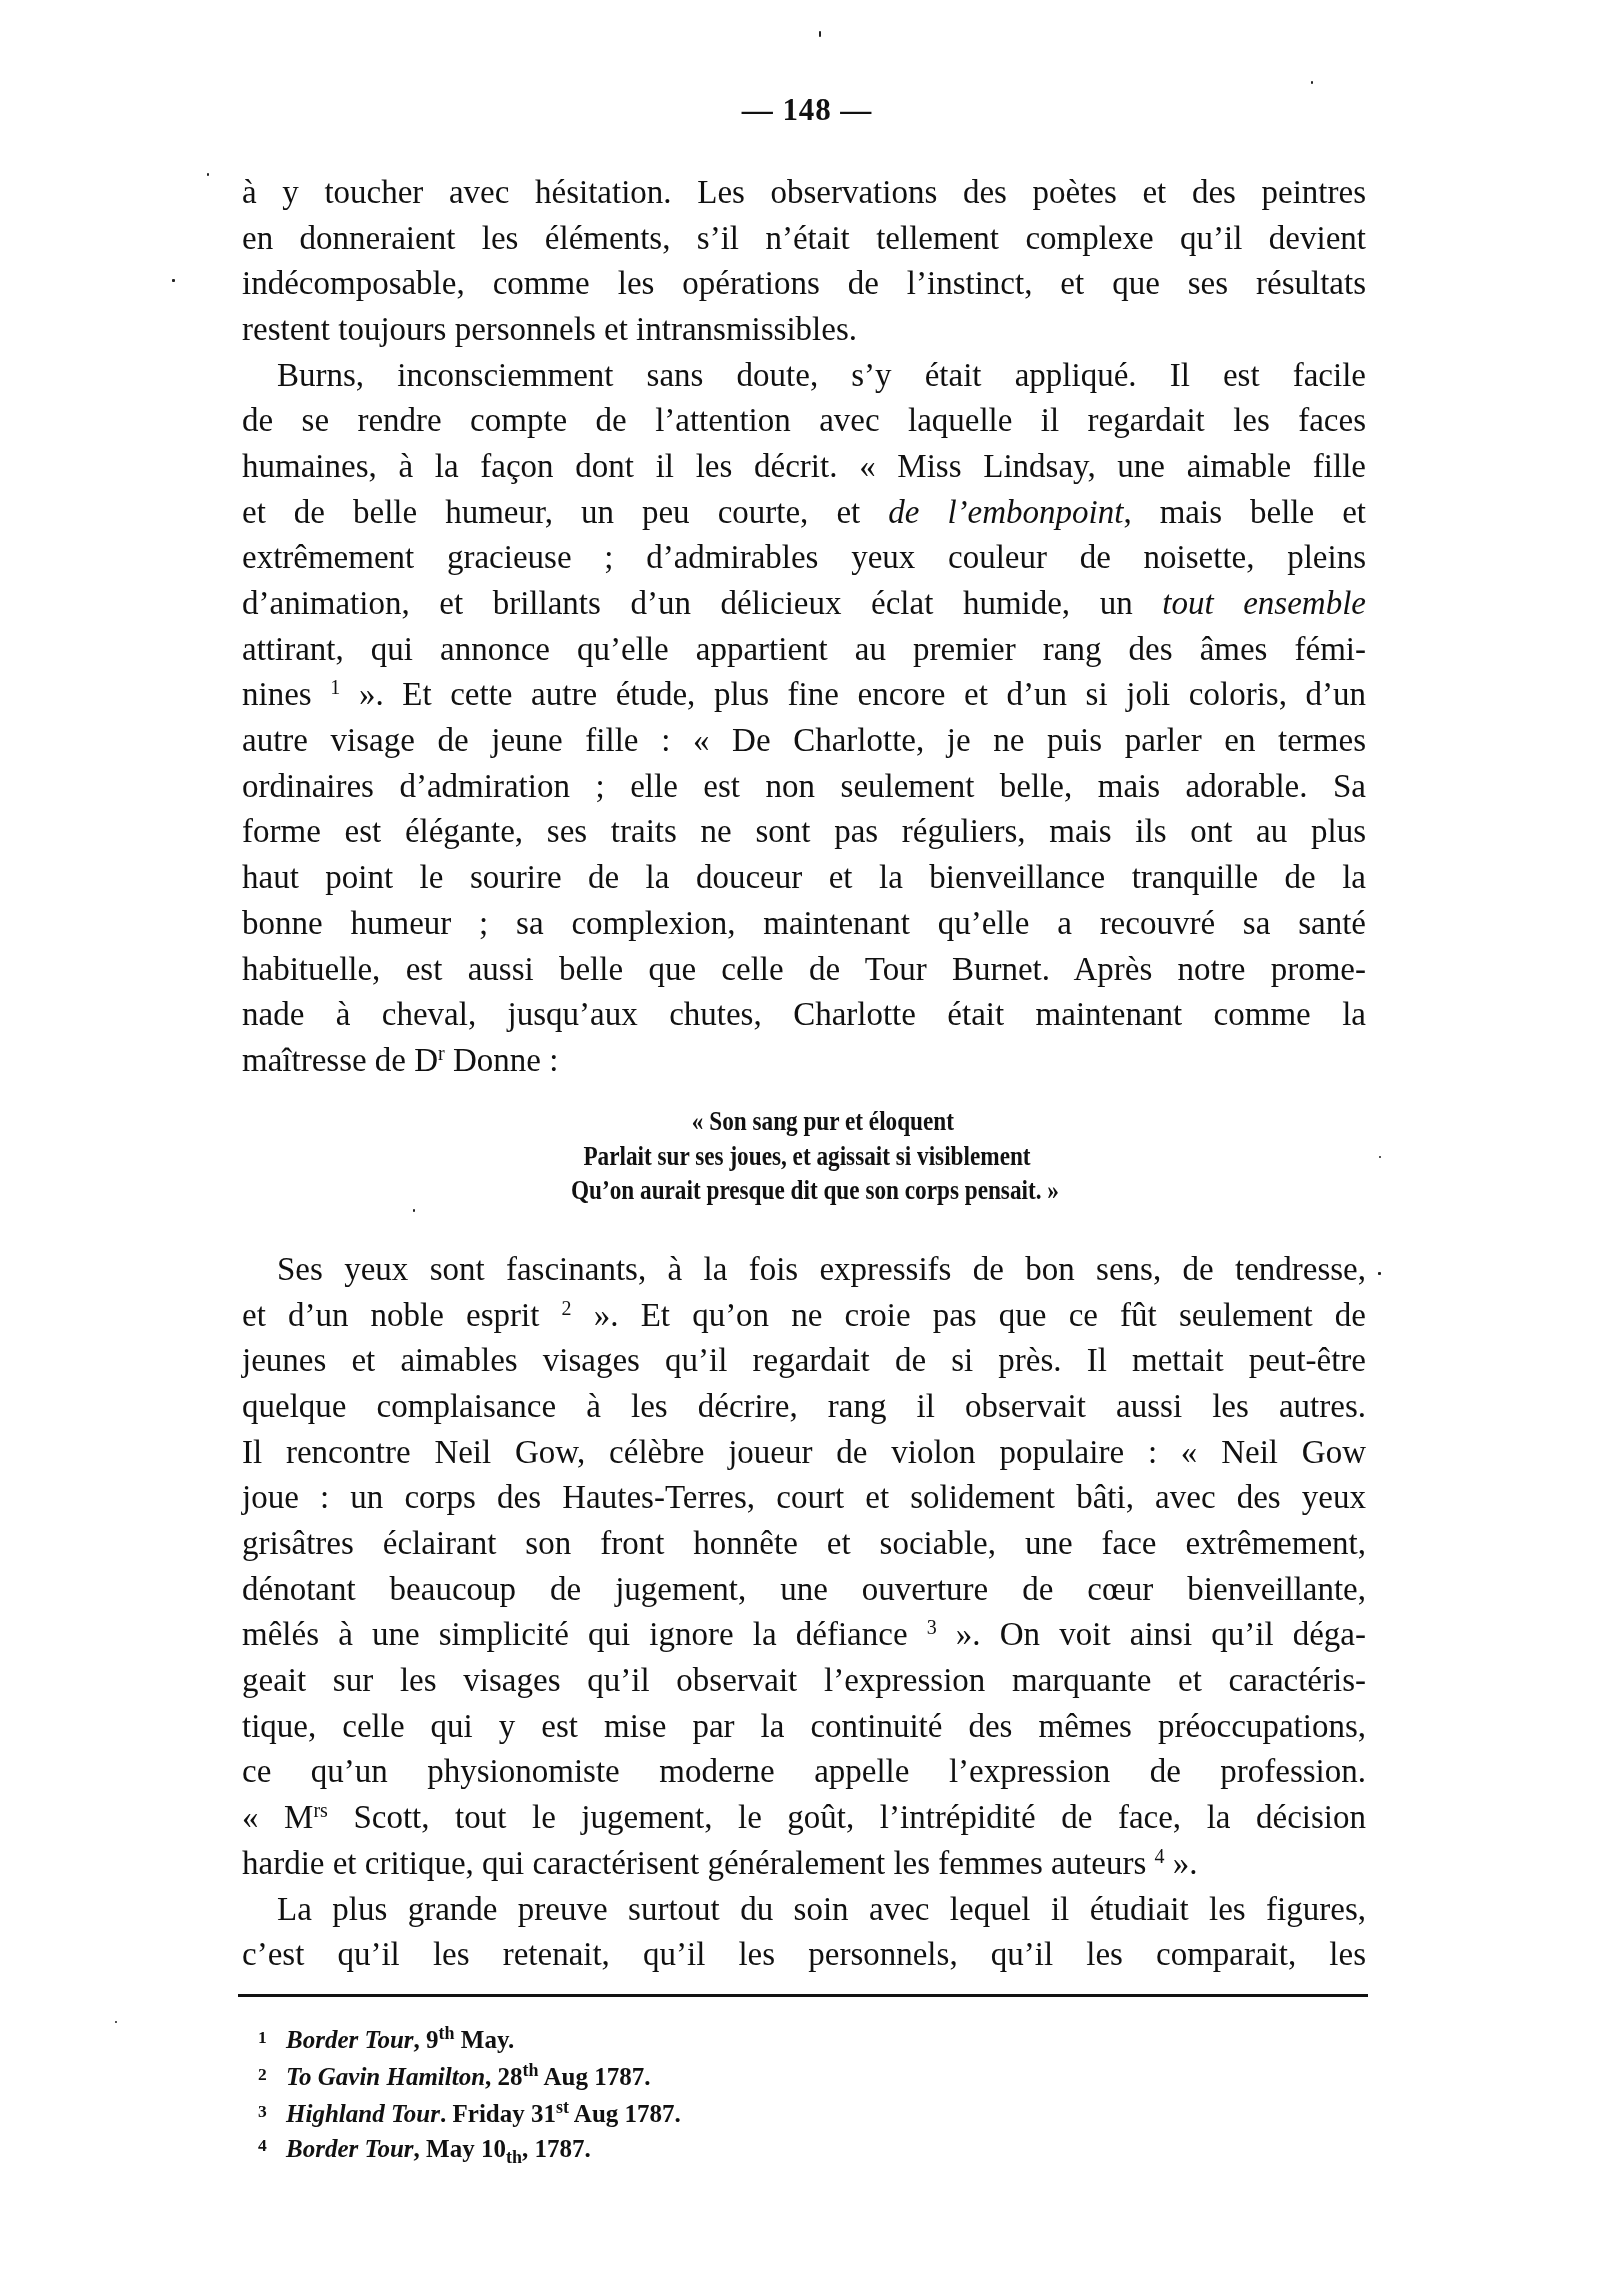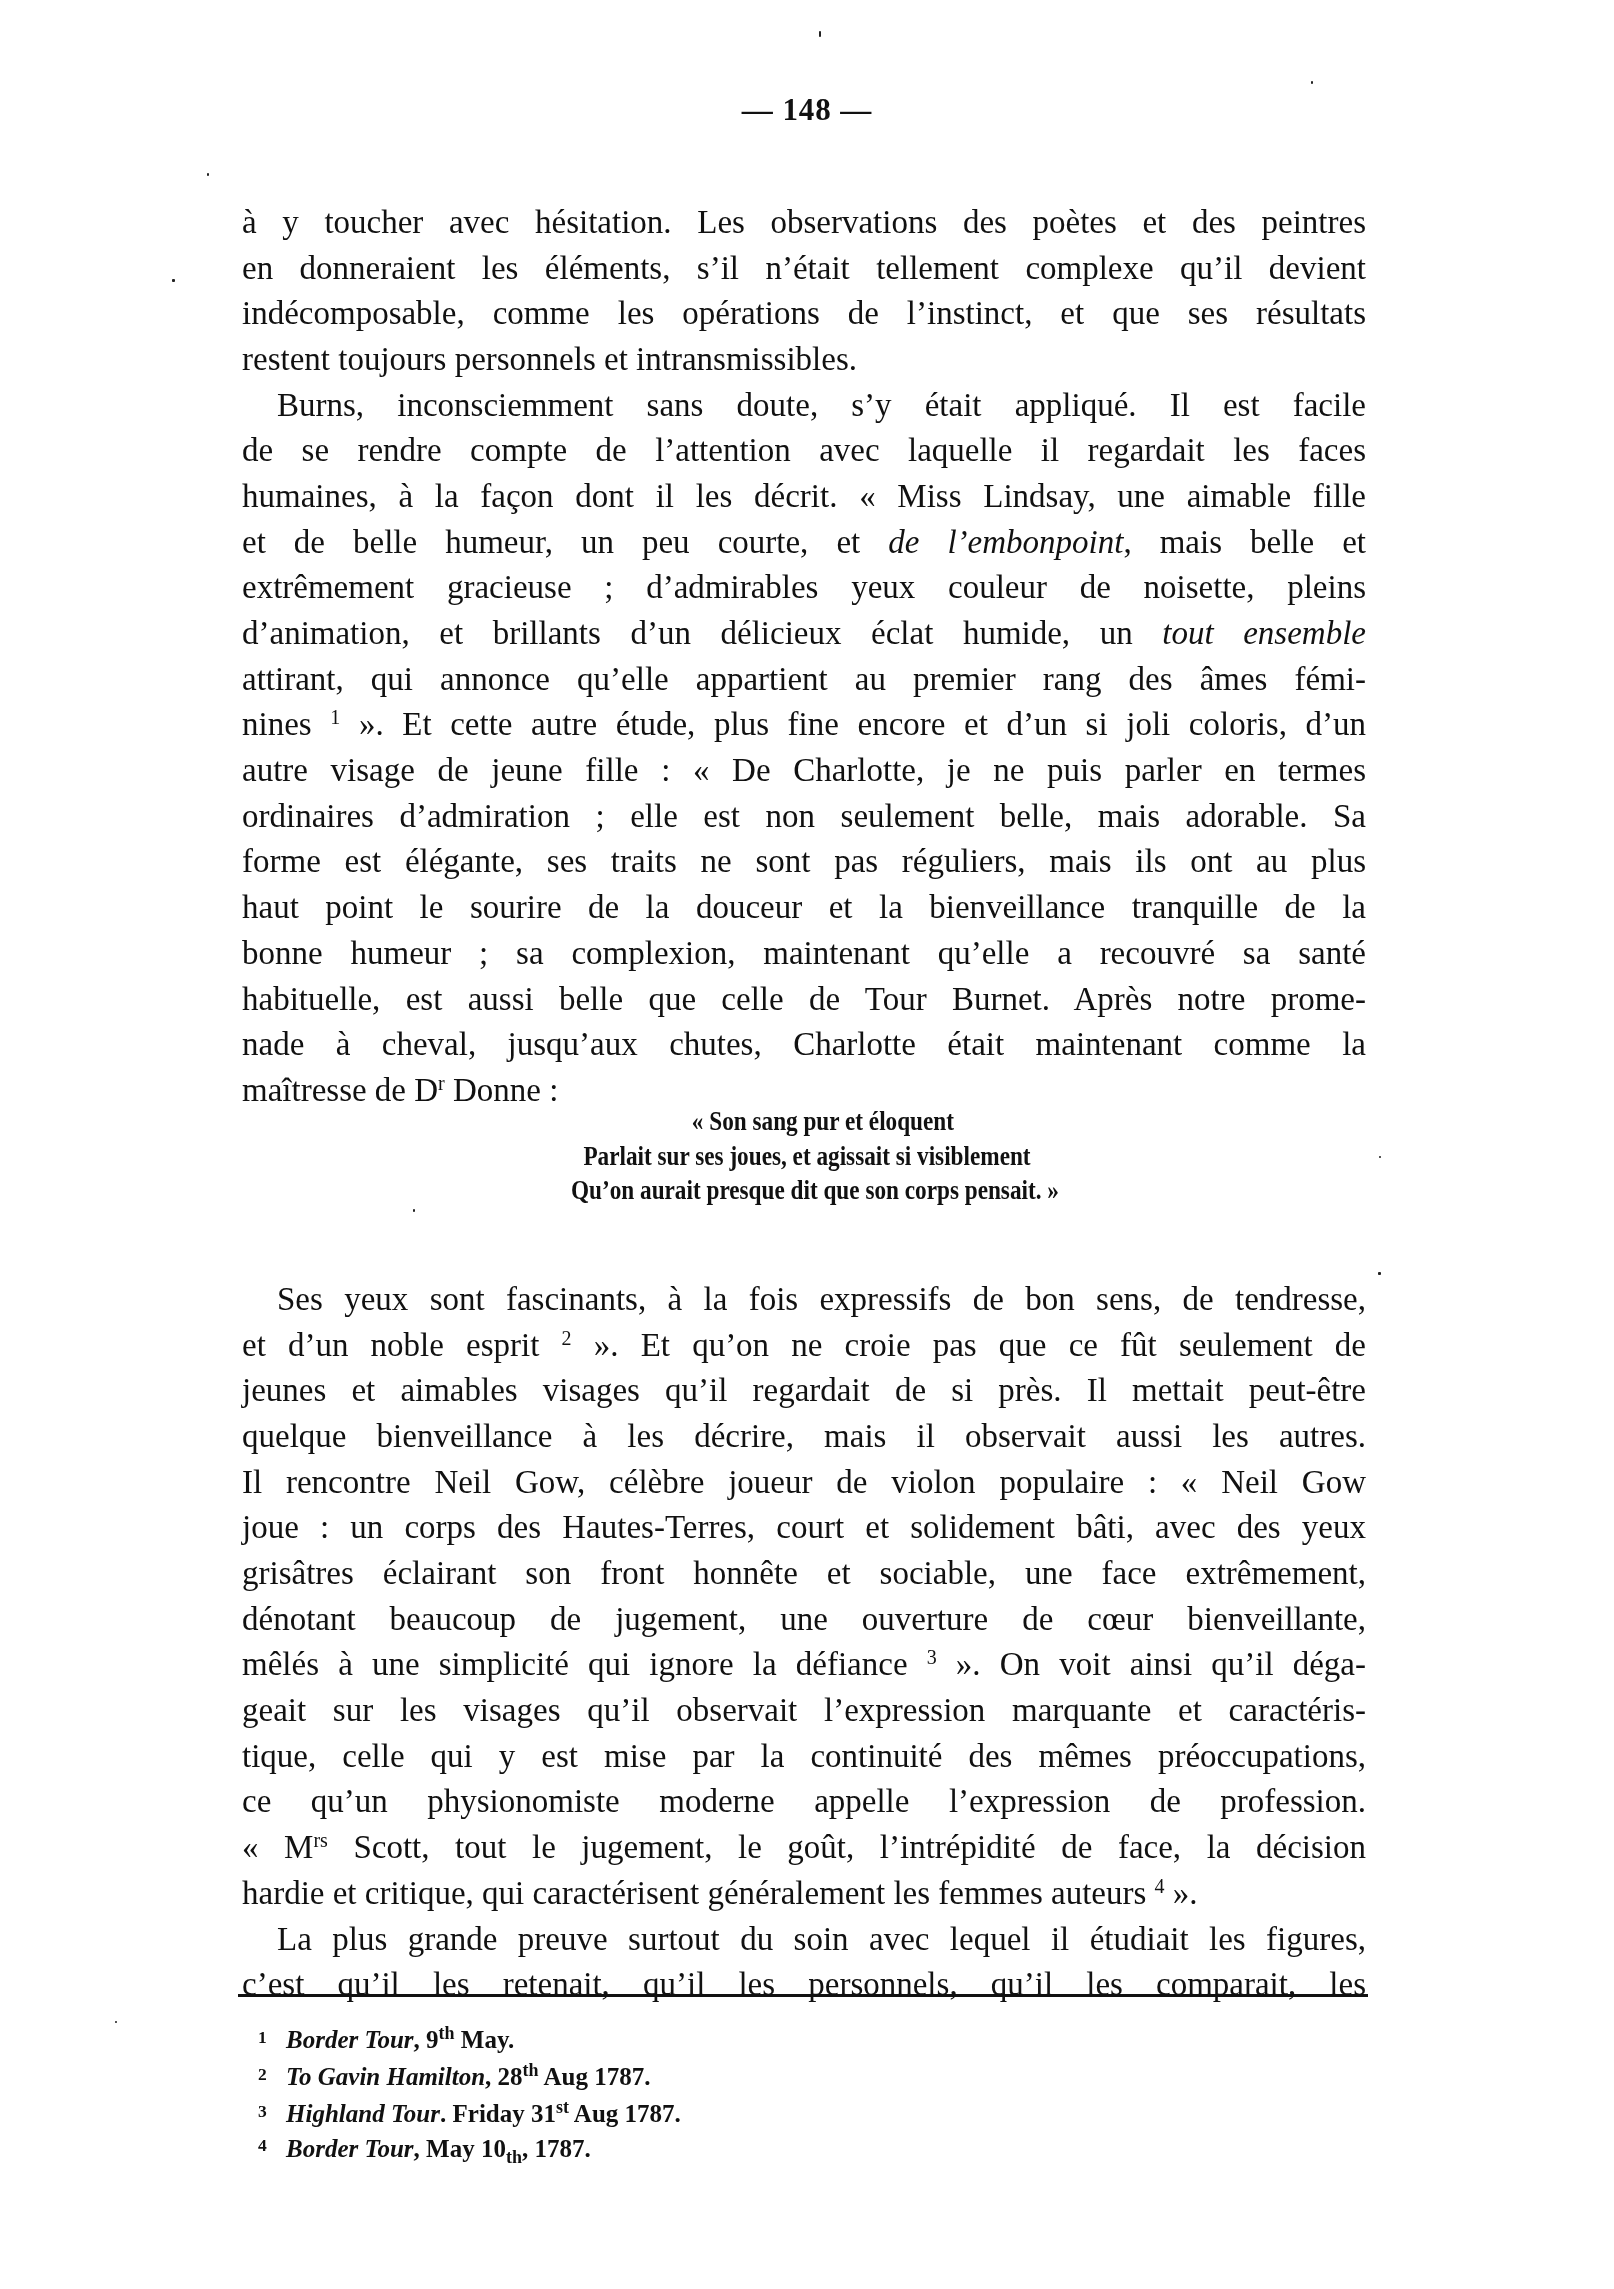--- a/index.html
+++ b/index.html
@@ -4,21 +4,20 @@
 <style>
   html, body { margin: 0; padding: 0; background: #ffffff; }
   body { width: 1614px; height: 2290px; position: relative; overflow: hidden; }
   .page { position: absolute; left: 0; top: 0; width: 1614px; height: 2290px; background: #ffffff; color: #111111; font-family: "Liberation Serif", "DejaVu Serif", serif; }
   .folio { position: absolute; left: 0; width: 1614px; top: 92px; text-align: center; font-size: 31px; font-weight: bold; letter-spacing: 0.9px; }
   .body-line {
     position: absolute; left: 242px; width: 1124px; height: 46px;
     font-size: 33px; line-height: 46px; white-space: nowrap;
     text-align: justify; text-align-last: justify;
     transform-origin: left center;
-    margin-top: 30px;
   }
   .body-line.last { text-align-last: left; }
   .body-line.indent { left: 277px; width: 1089px; }
   .verse-line {
     position: absolute; left: 0; width: 1614px; height: 35px;
     font-size: 27px; line-height: 35px; text-align: center; font-weight: bold; white-space: nowrap;
   }
   .verse-line.v1 { text-indent: 37px; }
   .verse-line.v3 { text-indent: 18.5px; }
   .rule { position: absolute; left: 238px; width: 1130px; top: 1994px; height: 2.8px; background: #111111; }
@@ -52,21 +51,21 @@
       <div class="body-line" style="top: 763px; white-space: nowrap;">ordinaires d’admiration ; elle est non seulement belle, mais adorable. Sa</div>
       <div class="body-line" style="top: 808px; white-space: nowrap;">forme est élégante, ses traits ne sont pas réguliers, mais ils ont au plus</div>
       <div class="body-line" style="top: 854px; white-space: nowrap;">haut point le sourire de la douceur et la bienveillance tranquille de la</div>
       <div class="body-line" style="top: 900px; white-space: nowrap;">bonne humeur ; sa complexion, maintenant qu’elle a recouvré sa santé</div>
       <div class="body-line" style="top: 946px; white-space: nowrap;">habituelle, est aussi belle que celle de Tour Burnet. Après notre prome-</div>
       <div class="body-line" style="top: 991px; white-space: nowrap;">nade à cheval, jusqu’aux chutes, Charlotte était maintenant comme la</div>
       <div class="body-line last" style="top: 1037px; white-space: nowrap;">maîtresse de D<span class="sup">r</span> Donne :</div>
       <div class="body-line indent" style="top: 1246px; white-space: nowrap;">Ses yeux sont fascinants, à la fois expressifs de bon sens, de tendresse,</div>
       <div class="body-line" style="top: 1292px; white-space: nowrap;">et d’un noble esprit <span class="sup">2</span> ». Et qu’on ne croie pas que ce fût seulement de</div>
       <div class="body-line" style="top: 1337px; white-space: nowrap;">jeunes et aimables visages qu’il regardait de si près. Il mettait peut-être</div>
-      <div class="body-line" style="top: 1383px; white-space: nowrap;">quelque bienveillance à les décrire, mais il observait aussi les autres.</div>
+      <div class="body-line" style="top: 1383px; white-space: nowrap;">quelque complaisance à les décrire, rang il observait aussi les autres.</div>
       <div class="body-line" style="top: 1429px; white-space: nowrap;">Il rencontre Neil Gow, célèbre joueur de violon populaire : « Neil Gow</div>
       <div class="body-line" style="top: 1474px; white-space: nowrap;">joue : un corps des Hautes-Terres, court et solidement bâti, avec des yeux</div>
       <div class="body-line" style="top: 1520px; white-space: nowrap;">grisâtres éclairant son front honnête et sociable, une face extrêmement,</div>
       <div class="body-line" style="top: 1566px; white-space: nowrap;">dénotant beaucoup de jugement, une ouverture de cœur bienveillante,</div>
       <div class="body-line" style="top: 1611px; white-space: nowrap;">mêlés à une simplicité qui ignore la défiance <span class="sup">3</span> ». On voit ainsi qu’il déga-</div>
       <div class="body-line" style="top: 1657px; white-space: nowrap;">geait sur les visages qu’il observait l’expression marquante et caractéris-</div>
       <div class="body-line" style="top: 1703px; white-space: nowrap;">tique, celle qui y est mise par la continuité des mêmes préoccupations,</div>
       <div class="body-line" style="top: 1748px; white-space: nowrap;">ce qu’un physionomiste moderne appelle l’expression de profession.</div>
       <div class="body-line" style="top: 1794px; white-space: nowrap;">« M<span class="sup">rs</span> Scott, tout le jugement, le goût, l’intrépidité de face, la décision</div>
       <div class="body-line last" style="top: 1840px; white-space: nowrap;">hardie et critique, qui caractérisent généralement les femmes auteurs <span class="sup">4</span> ».</div>

